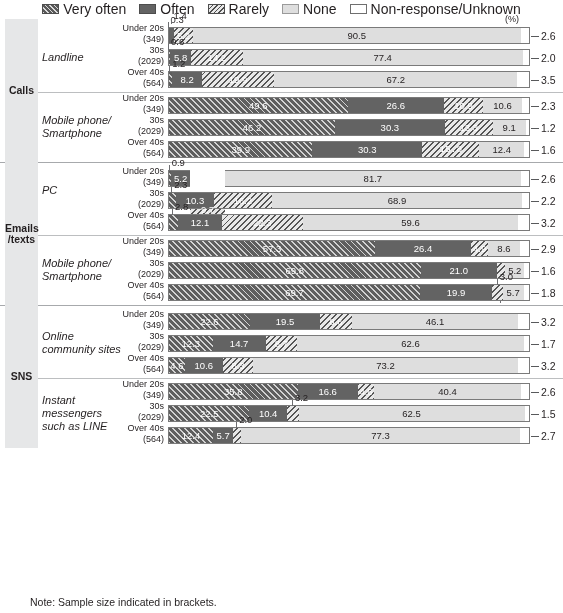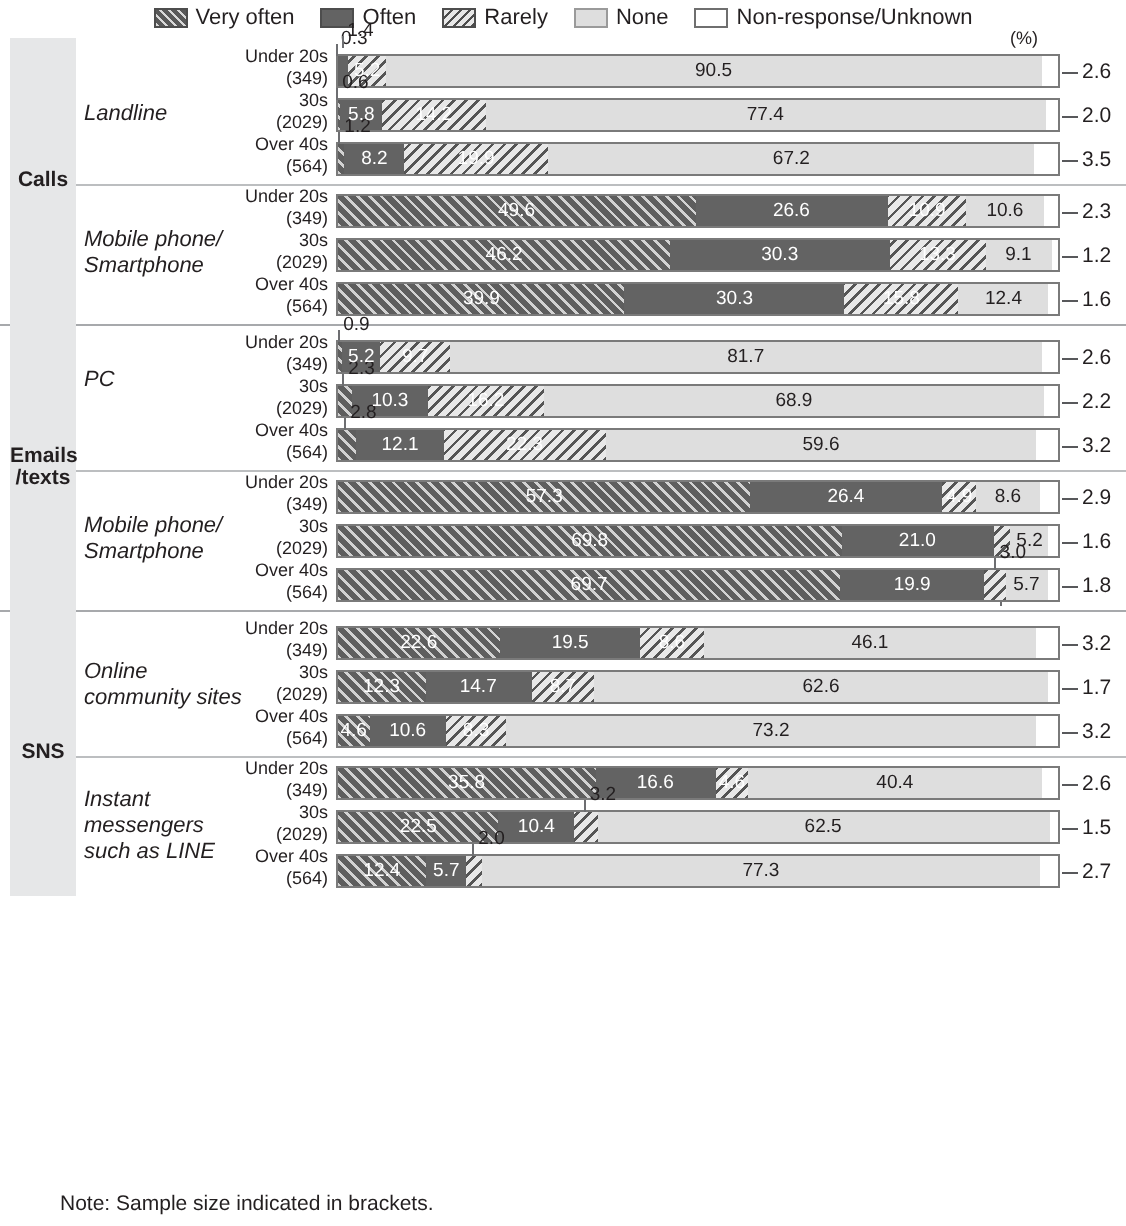--- a/index.html
+++ b/index.html
@@ -11,21 +11,21 @@
     color:#231f20;
     overflow:hidden;
     position:relative;
   }
 
   
   #legend{
     position:absolute; left:0; top:0; width:563px; height:17px;
     display:flex; align-items:center; justify-content:center; gap:13px;
   }
-  .lg{ display:flex; align-items:center; gap:4px; font-size:11px; white-space:nowrap;}
+  .lg{ display:flex; align-items:center; gap:4px; font-size:14px; white-space:nowrap;}
   .sw{ width:17px; height:10px; border:1px solid #4d4d4d; }
   .sw-very{
     background:#595959;
     background-image:repeating-linear-gradient(45deg, #d9d9d9 0 1.1px, transparent 1.1px 3.2px);
   }
   .sw-often{ background:#636363; }
   .sw-rarely{
     background:#e8e8e8;
     background-image:repeating-linear-gradient(-45deg, #4d4d4d 0 1.1px, transparent 1.1px 3.2px);
   }
@@ -262,21 +262,21 @@
         <div>Over 40s</div>
         <div>(564)</div>
       </div>
       <div class="bar">
         <div class="seg s-very" style="width: 144.438px;">
           <span>39.9</span>
         </div>
         <div class="seg s-often" style="width: 109.686px;">
           <span>30.3</span>
         </div>
-        <div class="seg s-rarely" style="width: 57.196px;">
+        <div class="seg s-rarely" style="width: 57.196px; font-family: Liberation Mono, monospace;">
           <span>15.8</span>
         </div>
         <div class="seg s-none" style="width: 44.888px;">
           <span>12.4</span>
         </div>
         <div class="seg s-nr" style="width: 5.792px;"></div>
       </div>
       <div class="tick"></div>
       <div class="rightval">1.6</div>
     </div>
@@ -292,21 +292,21 @@
     <div class="row" style="top: 167px;">
       <div class="rowcat">
         <div>Under 20s</div>
         <div>(349)</div>
       </div>
       <div class="bar">
         <div class="seg s-very" style="width: 3.258px;"></div>
         <div class="seg s-often" style="width: 18.824px;">
           <span>5.2</span>
         </div>
-        <div class="seg s-rarely" style="width: 35.114px;">
+        <div class="seg s-rarely" style="width: 35.114px; margin-top: 31px;">
           <span>9.7</span>
         </div>
         <div class="seg s-none" style="width: 295.754px;">
           <span>81.7</span>
         </div>
         <div class="seg s-nr" style="width: 9.412px;"></div>
       </div>
       <div class="tick"></div>
       <div class="rightval">2.6</div>
       <div class="callout" style="left: 168.629px; top: -9px;"><span class="lead"></span><span class="txt">0.9</span></div>

